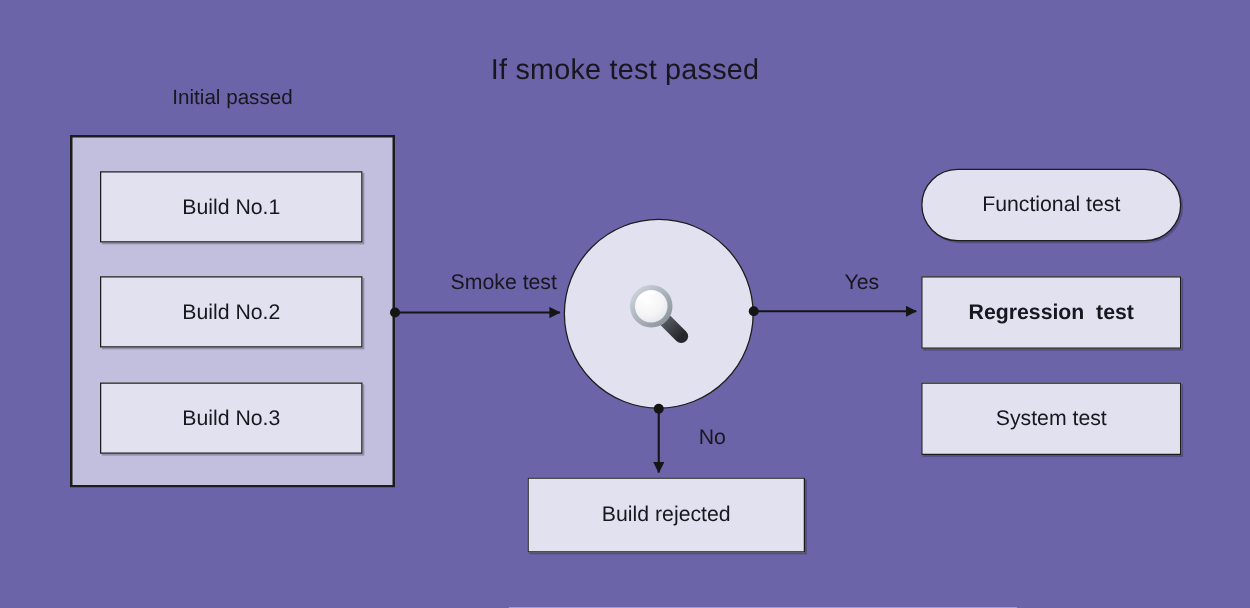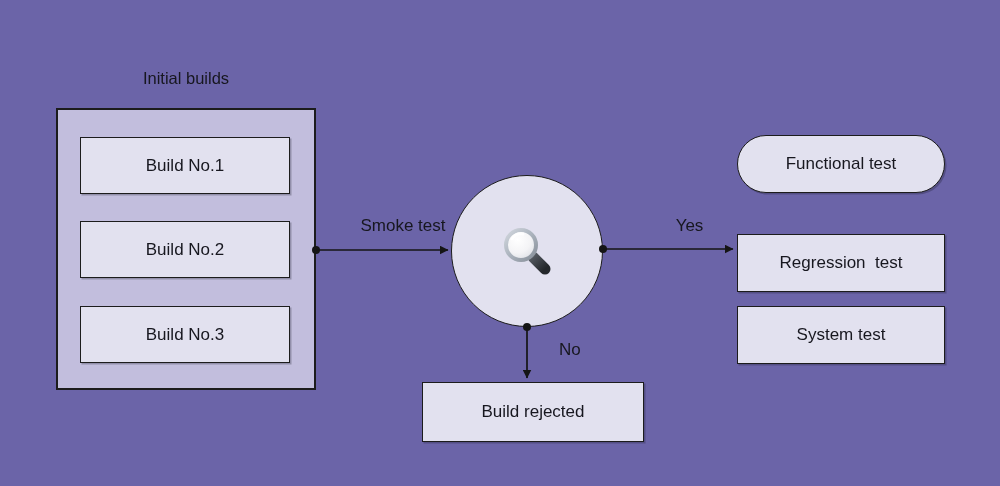--- a/index.html
+++ b/index.html
@@ -66,43 +66,44 @@
     border-radius: 50%;
     background: var(--node-fill, #E2E1EF);
     border: 1.5px solid var(--border, #1C1C1C);
     display: flex;
     align-items: center;
     justify-content: center;
     box-shadow: none;
   }
   .outcome { left: 737px; width: 208px; height: 58px; }
   .outcome-1 { top: 135px; border-radius: 29px; }
-  .outcome-2 { top: 234px; }
+  .outcome-2 { top: 221px; font-weight: bold; }
   .outcome-3 { top: 306px; }
   .rejected { left: 422px; top: 382px; width: 222px; height: 60px; }
   .edge-label {
     position: absolute;
     font-size: 17px;
     padding-left: 20px;
   }
   .edge-label.centered { text-align: center; }
   .connectors {
     position: absolute;
     left: 0;
     top: 0;
     pointer-events: none;
   }
 </style>
 </head>
 <body>
 
 <div class="canvas" style="--background: #6B64A8; --group-fill: #C2BEDD; --node-fill: #E2E1EF; --border: #1C1C1C; --text: #17171F; --connector: #151515;">
 
+  <div class="title">If smoke test passed</div>
 
-  <div class="group-label">Initial builds</div>
+  <div class="group-label">Initial passed</div>
 
   <div class="group-box">
     <div class="node build build-1">Build No.1</div>
     <div class="node build build-2">Build No.2</div>
     <div class="node build build-3">Build No.3</div>
   </div>
 
   <div class="decision">
     <svg width="52" height="54" viewBox="0 0 52 54" aria-hidden="true">
       <defs>

